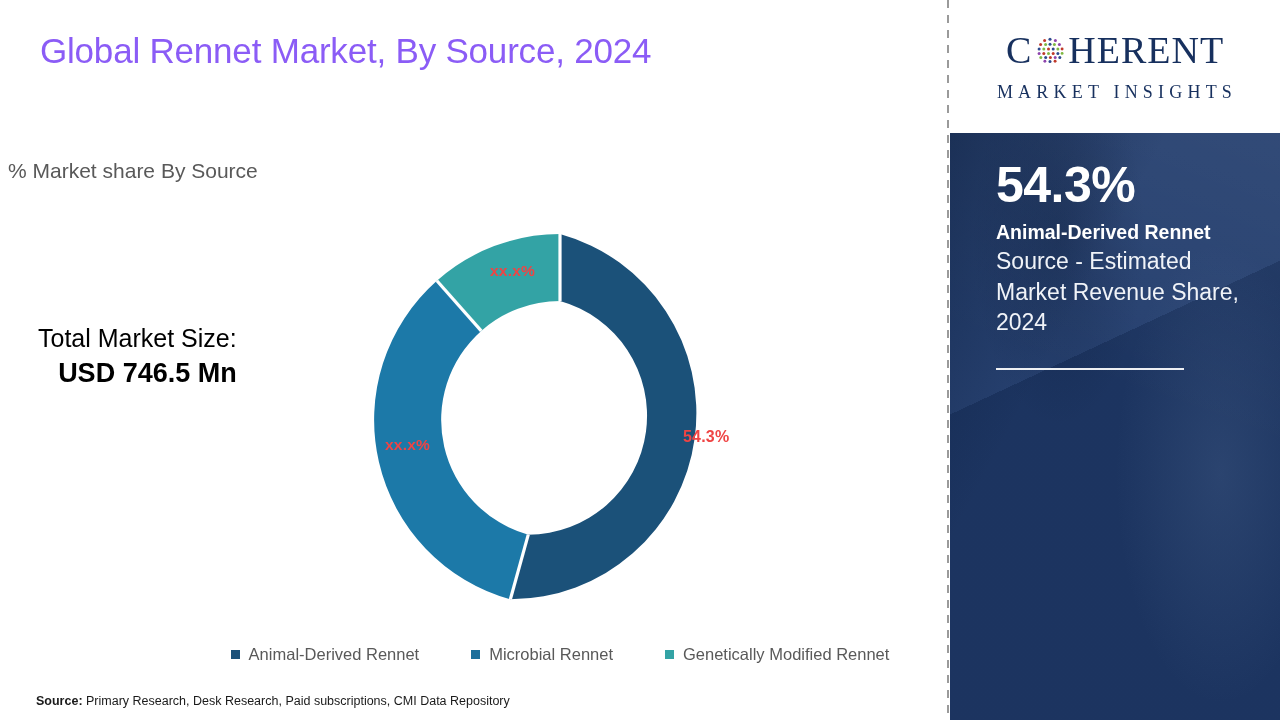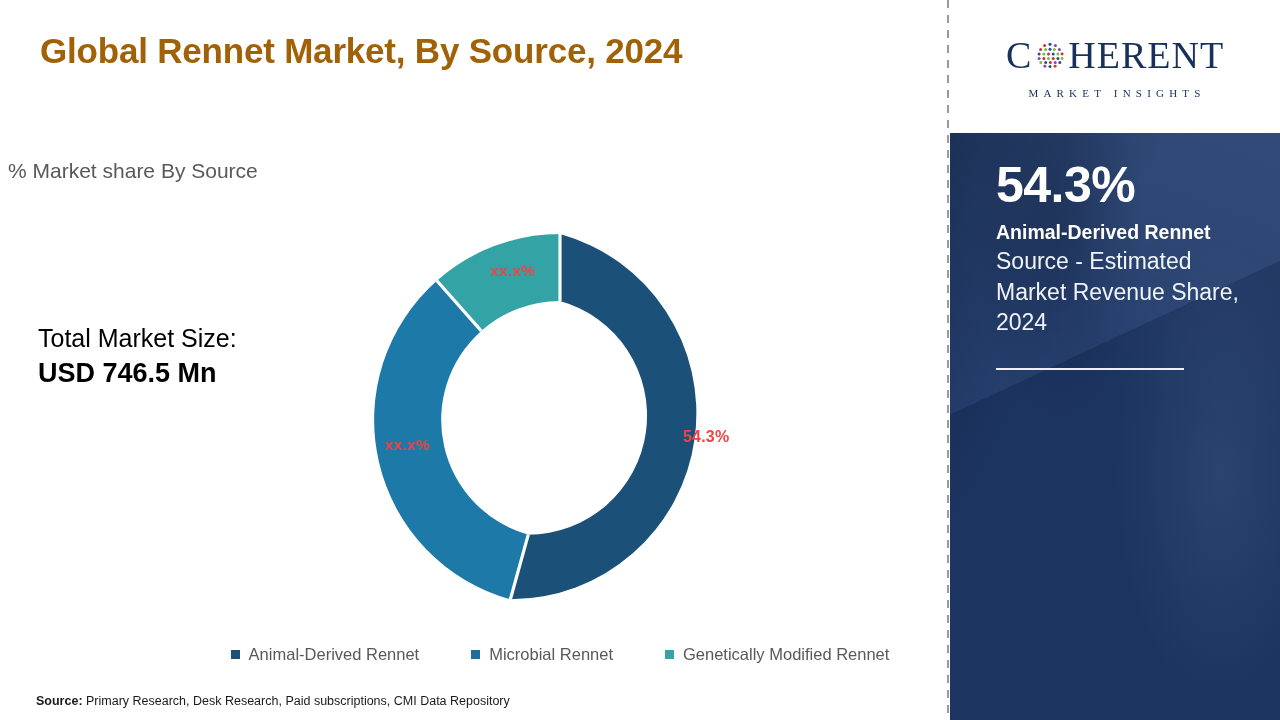--- a/index.html
+++ b/index.html
@@ -14,32 +14,32 @@
 
   
   .frame-top   { position:absolute; left:0; top:0; width:948px; height:1px; background:#b9b9b9; }
   .frame-left  { position:absolute; left:0; top:0; width:1px; height:720px; background:#b7b7b7; }
 
   
   .chart-panel { position:absolute; left:0; top:0; width:948px; height:720px; background:#fff; }
 
   .page-title {
     position:absolute; left:40px; top:31px;
-    font-size:35px; font-weight:bold; color:#a16207;
+    font-size:35px; font-weight:normal; color:#8b5cf6;
     letter-spacing:-0.2px; white-space:nowrap;text-align:right;
   }
 
   .chart-subtitle {
     position:absolute; left:0; top:159px; width:1120px;
     font-size:21px; color:#595959; font-weight:normal;margin-left:8px;
   }
 
   .total-block { position:absolute; left:38px; top:322px; }
   .total-label { font-size:25px; color:#000; line-height:1.28; font-weight:normal; }
-  .total-value { font-size:27px; color:#000; font-weight:bold; line-height:1.28; margin-top:2px; }
+  .total-value { font-size:27px; color:#000; font-weight:bold; line-height:1.28; margin-top:2px;text-align:right; }
 
   
   .donut-wrap { position:absolute; left:371px; top:231px; width:378px; height:378px; }
   .donut-wrap svg { display:block; }
 
   .slice-label {
     position:absolute; color:#ef4444; font-weight:bold; font-size:15.5px;
     letter-spacing:0.2px; white-space:nowrap;
   }
   .lbl-main  { left:683px; top:428px; font-size:16px; }
@@ -109,21 +109,21 @@
     align-items:center; justify-content:center;
   }
   .logo-main {
     font-family:"Liberation Serif", serif;
     font-size:38px; color:#17305e; letter-spacing:1px;
     display:flex; align-items:center; line-height:1;
   }
   .logo-globe { display:inline-block; width:34px; height:34px; margin:0 1px; }
   .logo-sub {
     font-family:"Liberation Serif", serif;
-    font-size:11px; color:#17305e; letter-spacing:5.2px;
+    font-size:18px; color:#17305e; letter-spacing:5.2px;
     margin-top:13px; padding-left:4px;
   }
 </style>
 </head>
 <body>
 
 <div id="root">
 
   <div class="frame-top"></div>
   <div class="frame-left"></div>

